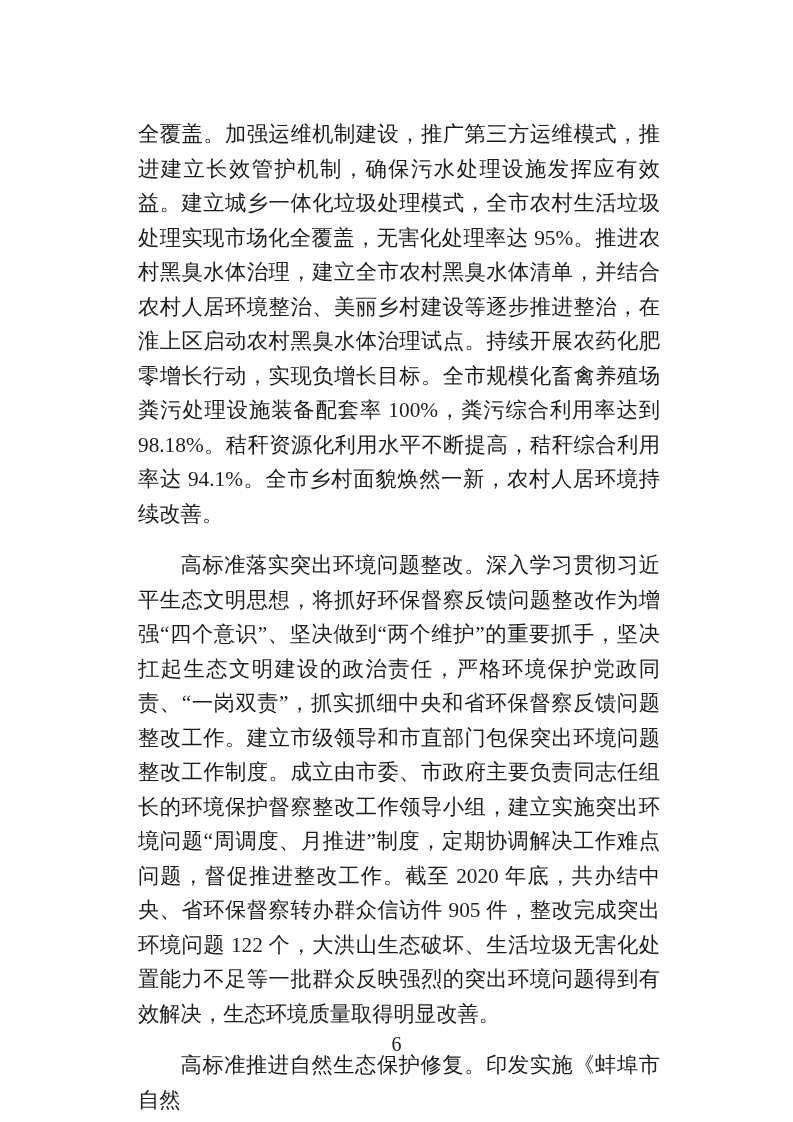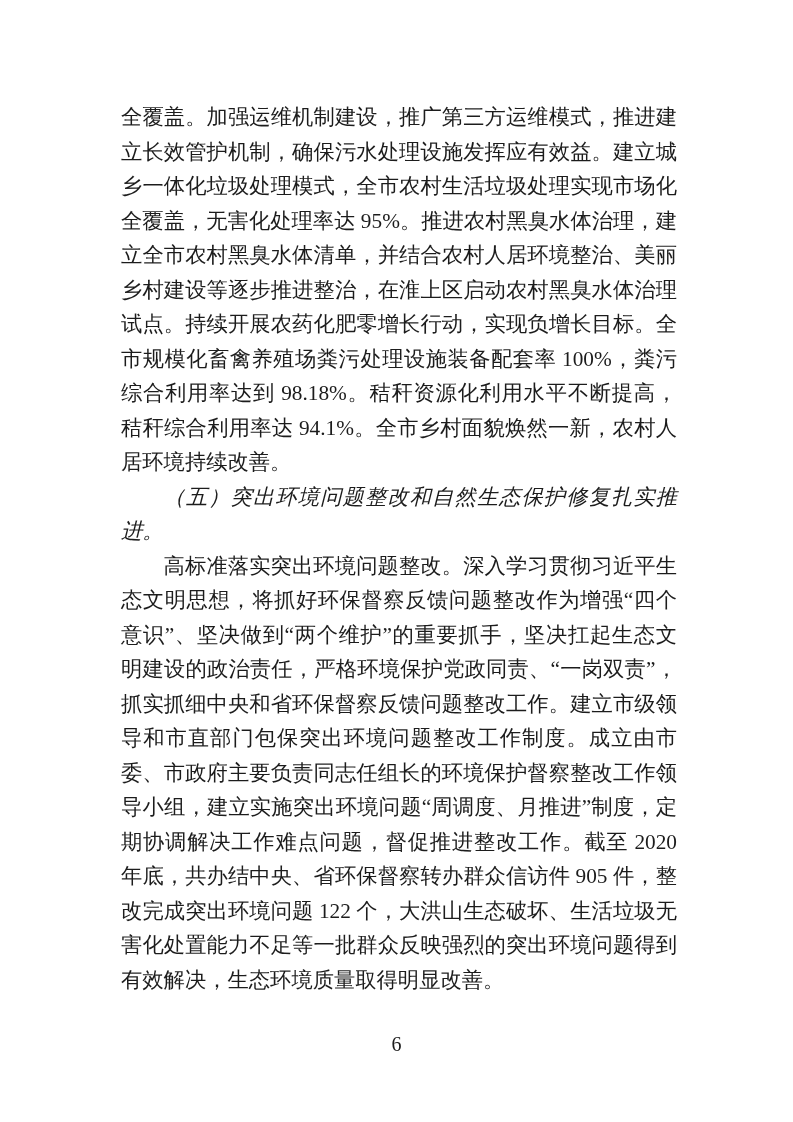--- a/index.html
+++ b/index.html
@@ -20,21 +20,21 @@
     position: absolute;
     left: 121px;
     top: 100px;
     width: 556px;
     font-size: 21.3px;
     line-height: 34.5px;
     text-align: justify;
     text-justify: inter-ideograph;
   }
   .para {
-    margin: 0;
+    margin: 17px;
     padding: 0;
   }
   .indent {
     text-indent: 2em;
   }
   .kai {
     
     font-style: italic;
   }
   .lead {
@@ -52,21 +52,21 @@
   }
 </style>
 </head>
 <body>
 
 <div class="page">
   <div class="content">
 
     <p class="para"><span>全覆盖。加强运维机制建设，推广第三方运维模式，推进建立长效管护机制，确保污水处理设施发挥应有效益。建立城乡一体化垃圾处理模式，全市农村生活垃圾处理实现市场化全覆盖，无害化处理率达 95%。推进农村黑臭水体治理，建立全市农村黑臭水体清单，并结合农村人居环境整治、美丽乡村建设等逐步推进整治，在淮上区启动农村黑臭水体治理试点。持续开展农药化肥零增长行动，实现负增长目标。全市规模化畜禽养殖场粪污处理设施装备配套率 100%，粪污综合利用率达到 98.18%。秸秆资源化利用水平不断提高，秸秆综合利用率达 94.1%。全市乡村面貌焕然一新，农村人居环境持续改善。</span></p>
 
-    <p class="para indent kai"><span>（五）突出环境问题整改和自然生态保护修复扎实推进。</span></p>
 
     <p class="para indent"><span class="lead">高标准落实突出环境问题整改。</span><span>深入学习贯彻习近平生态文明思想，将抓好环保督察反馈问题整改作为增强“四个意识”、坚决做到“两个维护”的重要抓手，坚决扛起生态文明建设的政治责任，严格环境保护党政同责、“一岗双责”，抓实抓细中央和省环保督察反馈问题整改工作。建立市级领导和市直部门包保突出环境问题整改工作制度。成立由市委、市政府主要负责同志任组长的环境保护督察整改工作领导小组，建立实施突出环境问题“周调度、月推进”制度，定期协调解决工作难点问题，督促推进整改工作。截至 2020 年底，共办结中央、省环保督察转办群众信访件 905 件，整改完成突出环境问题 122 个，大洪山生态破坏、生活垃圾无害化处置能力不足等一批群众反映强烈的突出环境问题得到有效解决，生态环境质量取得明显改善。</span></p>
 
+    <p class="para indent"><span class="lead">高标准推进自然生态保护修复。</span><span>印发实施《蚌埠市自然</span></p>
 
   </div>
 
   <div class="footer">6</div>
 </div>
 
 </body></html>

